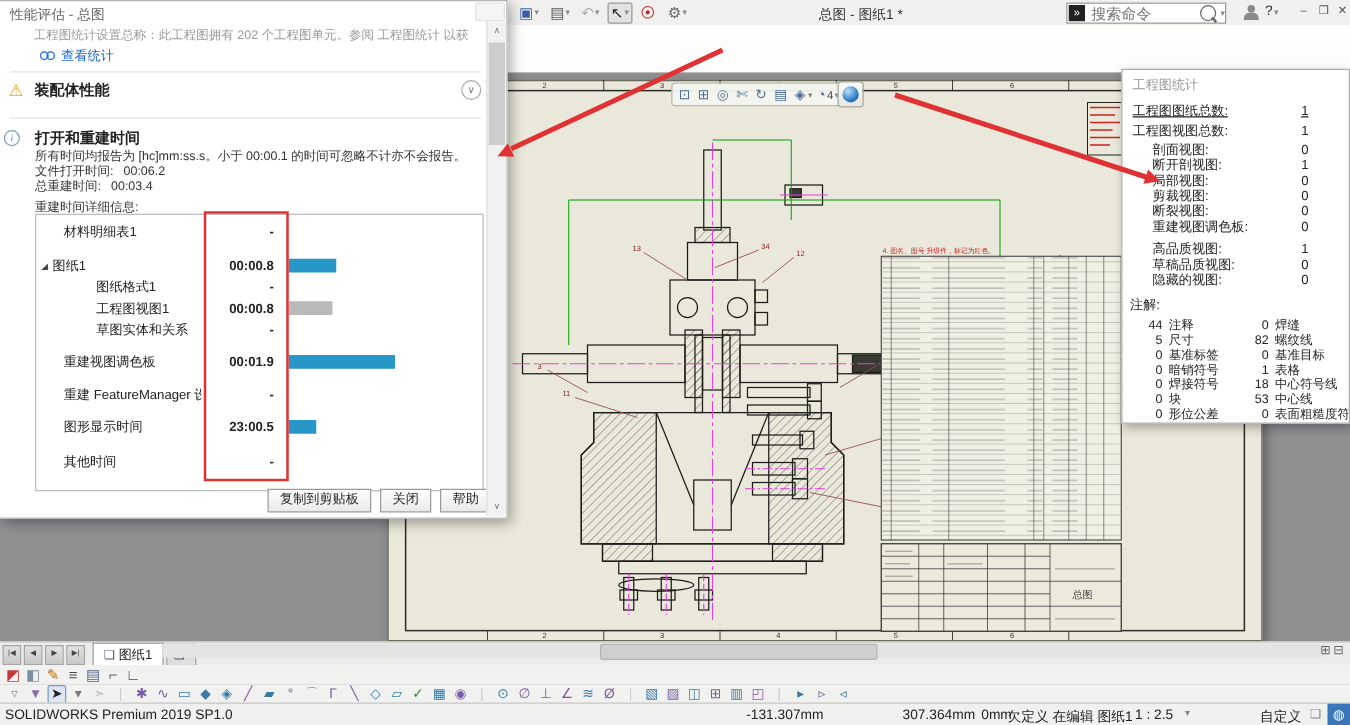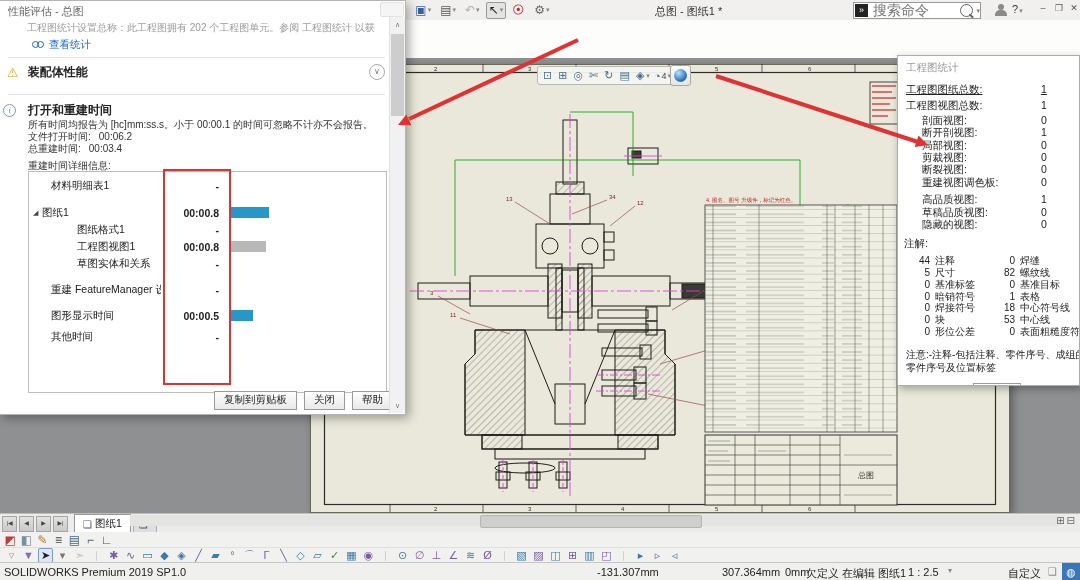--- a/index.html
+++ b/index.html
@@ -8,21 +8,21 @@
   .abs{position:absolute}
   
   #titlebar{left:0;top:0;width:1080px;height:20px;background:#f1f0ee;border-bottom:1px solid #dcdcda}
   .qa-wrap{left:388px;top:1px;height:18px;display:flex;align-items:center}
   .qa-item{display:flex;align-items:center;margin-right:3px;padding:1px 2px;border:1px solid transparent;border-radius:2px}
   .qa-glyph{font-size:12px;line-height:13px}
   .qa-dd{font-size:7px;color:#888;margin-left:1px}
   #doc-title{left:655px;top:4px;font-size:11px;color:#333}
   #search-box{left:853px;top:2px;width:126px;height:15px;background:#fff;border:1px solid #999;display:flex;align-items:center}
   #sw-logo{width:13px;height:13px;background:#222;color:#fff;font-size:9px;line-height:13px;text-align:center;margin:0 3px 0 1px}
-  #search-input{border:0;outline:0;flex:1;font-size:14px;color:#888;width:60px;background:transparent;font-family:Liberation Serif, serif}
+  #search-input{border:0;outline:0;flex:1;font-size:12px;color:#888;width:60px;background:transparent;font-family:Liberation Sans, sans-serif}
   .mag{width:11px;height:11px;border:1.5px solid #666;border-radius:50%;position:relative;margin-right:2px}
   .mag::after{content:"";position:absolute;width:5px;height:1.5px;background:#666;transform:rotate(45deg);left:8px;top:10px}
   #user-icon{left:995px;top:4px;width:12px;height:12px}
   #user-icon::before{content:"";position:absolute;left:3px;top:0;width:6px;height:6px;border-radius:50%;background:#8a8a8a}
   #user-icon::after{content:"";position:absolute;left:0;top:6px;width:12px;height:6px;border-radius:5px 5px 0 0;background:#8a8a8a}
   #help-btn{left:1012px;top:3px;color:#333;font-size:11px}
   .winctl{top:0;width:14px;height:16px;text-align:center;font-size:9px;color:#555;line-height:16px}
   #ribbon{left:0;top:20px;width:1080px;height:38px;background:#fdfdfc;border-bottom:1px solid #d5d5d3}
   
   #viewport{left:0;top:58px;width:1080px;height:455px;background:#8f9092;overflow:hidden}
@@ -66,21 +66,21 @@
   .perf-bar{height:11px;display:inline-block}
   #red-box{left:163px;top:168px;width:64px;height:212px;border:2px solid #e03232;z-index:3}
   #dlg-btns{right:12px;bottom:4px;display:flex}
   .dlg-btn{height:17px;line-height:15px;padding:0 9px;font-size:10.5px;background:linear-gradient(#fefefe,#e9e9e9);
            border:1px solid #9a9a9a;margin-left:7px;color:#222}
   #dlg-scroll{left:389px;top:16px;width:15px;height:396px;background:#f1f1f1;border-left:1px solid #e0e0e0}
   .sb-arrow{width:15px;height:15px;text-align:center;font-size:7px;color:#777;line-height:15px}
   #dlg-thumb{left:1px;top:17px;width:13px;height:82px;background:#cdcdcd}
   #dlg-down{bottom:0}
   
-  #stats-panel{left:897px;top:55px;width:183px;height:331px;background:#fff;border:1px solid #adadad;
+  #stats-panel{left:897px;top:55px;width:183px;height:284px;background:#fff;border:1px solid #adadad;
                box-shadow:2px 3px 8px rgba(0,0,0,.3);z-index:40;padding:5px 0 0 8px;box-sizing:border-box;overflow:hidden}
   #stats-title{color:#999;font-size:10.5px;margin-bottom:8px}
   .stat-row{display:flex;height:12.4px;line-height:12.4px;font-size:10.5px;color:#222}
   .stat-label{flex:1;overflow:hidden;white-space:nowrap}
   .stat-value{width:38px;flex:0 0 auto}
   #annot-title{font-size:10.5px;color:#222;margin:7px 0 4px -2px}
   .pair-row{display:flex;height:11.8px;line-height:11.8px;font-size:10px;color:#222;overflow:hidden;white-space:nowrap}
   .pc1{width:24px;text-align:right;margin-right:5px;flex:0 0 auto}
   .pl1{width:62px;flex:0 0 auto;overflow:hidden}
   .pc2{width:18px;text-align:right;margin-right:5px;flex:0 0 auto}
@@ -617,44 +617,54 @@
           <span class="perf-left">
             <span class="perf-caret" style="margin-left: 39px;"></span>
             <span>草图实体和关系</span>
           </span>
           <span class="perf-time">-</span>
           <span class="perf-barwrap">
             <span class="perf-bar" style="width: 0px; background: transparent;"></span>
           </span>
         </div>
 
+        <div class="perf-row" style="margin-top: 11px;">
+          <span class="perf-left">
+            <span class="perf-caret" style="margin-left: 13px;"></span>
+            <span>重建视图调色板</span>
+          </span>
+          <span class="perf-time">00:01.9</span>
+          <span class="perf-barwrap">
+            <span class="perf-bar" style="width: 85px; background: rgb(39, 151, 200);"></span>
+          </span>
+        </div>
 
         <div class="perf-row" style="margin-top: 11px;">
           <span class="perf-left">
             <span class="perf-caret" style="margin-left: 13px;"></span>
             <span>重建 FeatureManager 设计树</span>
           </span>
           <span class="perf-time">-</span>
           <span class="perf-barwrap">
             <span class="perf-bar" style="width: 0px; background: transparent;"></span>
           </span>
         </div>
 
         <div class="perf-row" style="margin-top: 11px;">
           <span class="perf-left">
             <span class="perf-caret" style="margin-left: 13px;"></span>
             <span>图形显示时间</span>
           </span>
-          <span class="perf-time">00:00.5</span>
+          <span class="perf-time">23:00.5</span>
           <span class="perf-barwrap">
             <span class="perf-bar" style="width: 22px; background: rgb(39, 151, 200);"></span>
           </span>
         </div>
 
-        <div class="perf-row" style="margin-top: 6px; justify-content: flex-end;">
+        <div class="perf-row" style="margin-top: 13px; justify-content: flex-end;">
           <span class="perf-left">
             <span class="perf-caret" style="margin-left: 13px;"></span>
             <span>其他时间</span>
           </span>
           <span class="perf-time">-</span>
           <span class="perf-barwrap">
             <span class="perf-bar" style="width: 0px; background: transparent;"></span>
           </span>
         </div>
       </div>

